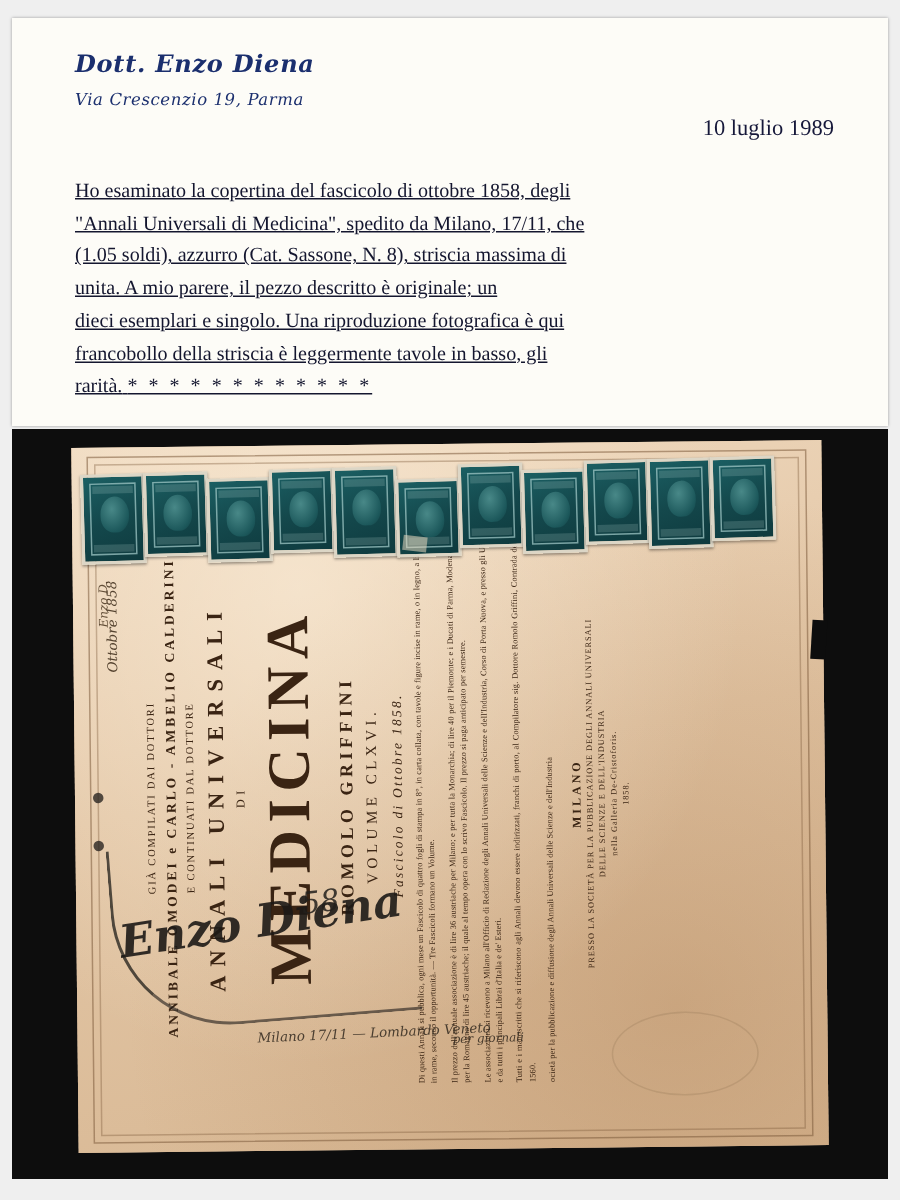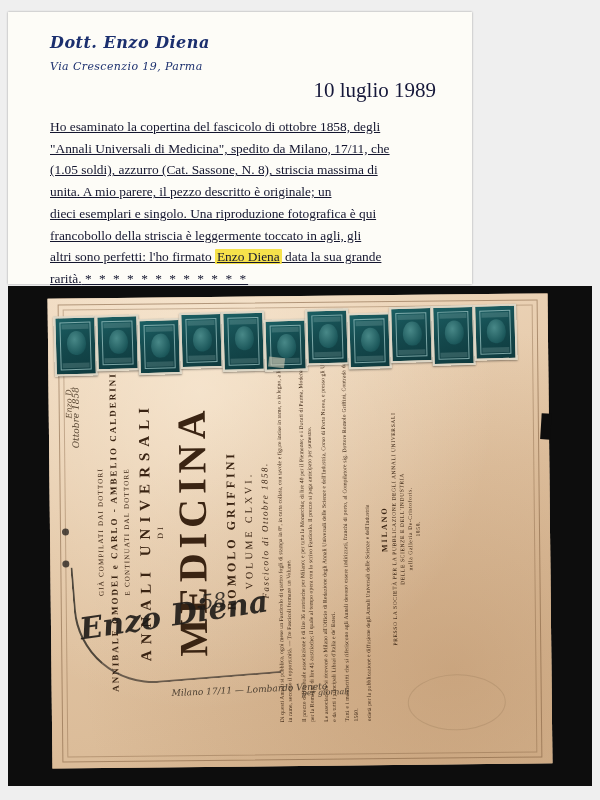--- a/index.html
+++ b/index.html
@@ -19,21 +19,21 @@
     width: 600px;
     height: 800px;
     background: #efefef;
   }
 
   
   .certificate {
     position: absolute;
     left: 8px;
     top: 12px;
-    width: 464px;
+    width: 584px;
     height: 272px;
     background: #fdfcf7;
     box-shadow: 0 0 2px rgba(0,0,0,0.35);
   }
   .cert-inner {
     position: absolute;
     inset: 0;
     padding: 22px 30px 10px 42px;
     box-sizing: border-box;
   }
@@ -52,21 +52,21 @@
     font-size: 11px;
     color: #1b2f6e;
     margin-top: 8px;
     letter-spacing: 0.4px;
   }
   .cert-date {
     position: absolute;
     right: 36px;
     top: 66px;
     font-family: "Liberation Serif", serif;
-    font-size: 21px;
+    font-size: 15px;
     color: #16183a;
   }
   .cert-body {
     position: absolute;
     left: 42px;
     right: 26px;
     top: 104px;
     font-family: "Liberation Serif", serif;
     font-size: 13.4px;
     line-height: 1.62;
@@ -337,24 +337,21 @@
       <div class="letterhead-addr">Via Crescenzio 19, Parma</div>
     </div>
     <div class="cert-date">10 luglio 1989</div>
 
     <div class="cert-body">
       <p>Ho  esaminato  la  copertina  del  fascicolo  di  ottobre   1858,   degli</p>
       <p>"Annali Universali di Medicina",  spedito da Milano,  17/11,  che</p>
       <p>(1.05 soldi),  azzurro (Cat.  Sassone, N. 8), striscia massima di</p>
       <p>unita.    A mio parere,  il pezzo descritto è originale;  un</p>
       <p>dieci esemplari e singolo.    Una riproduzione fotografica è qui</p>
-      <p>francobollo  della striscia è leggermente toccato in agli,  gli</p>
-      <p>
-        <span>altri sono perfetti: l'ho firmato </span><span class="hl">Enzo Diena</span><span> data la sua grande</span>
-      </p>
+      <p>francobollo  della striscia è leggermente tavole in basso,  gli</p>
       <p>
         <span>rarità.</span>
         <span class="sig-stars">* * * * * * * * * * * *</span>
       </p>
     </div>
   </div>
 
   <div class="photo">
     <div class="cover">
       <div class="cover-paper"></div>

